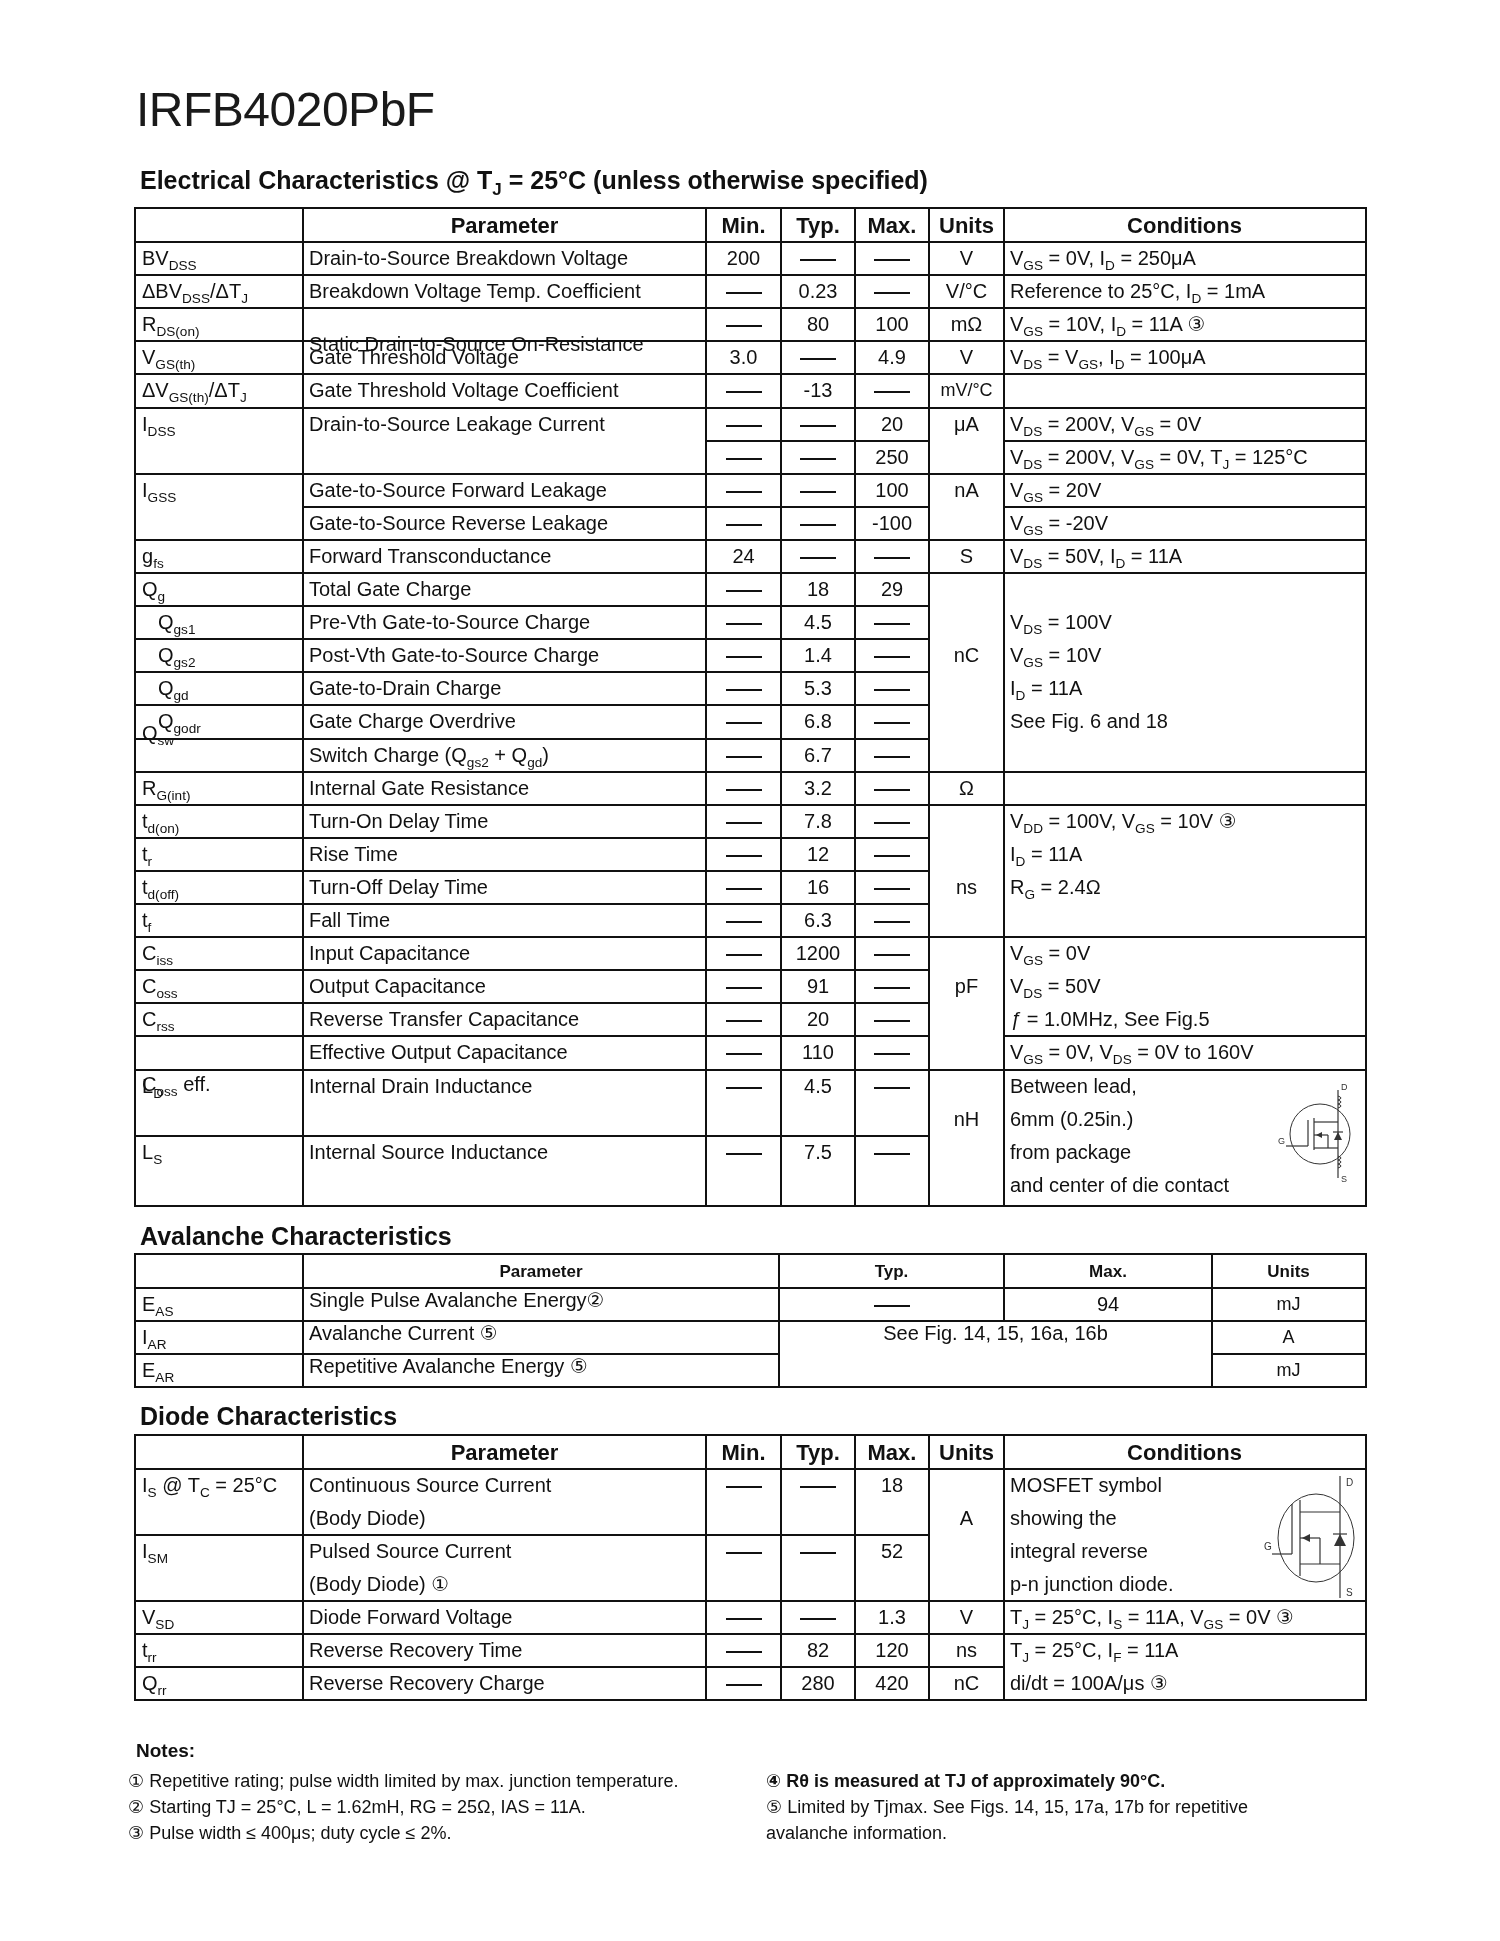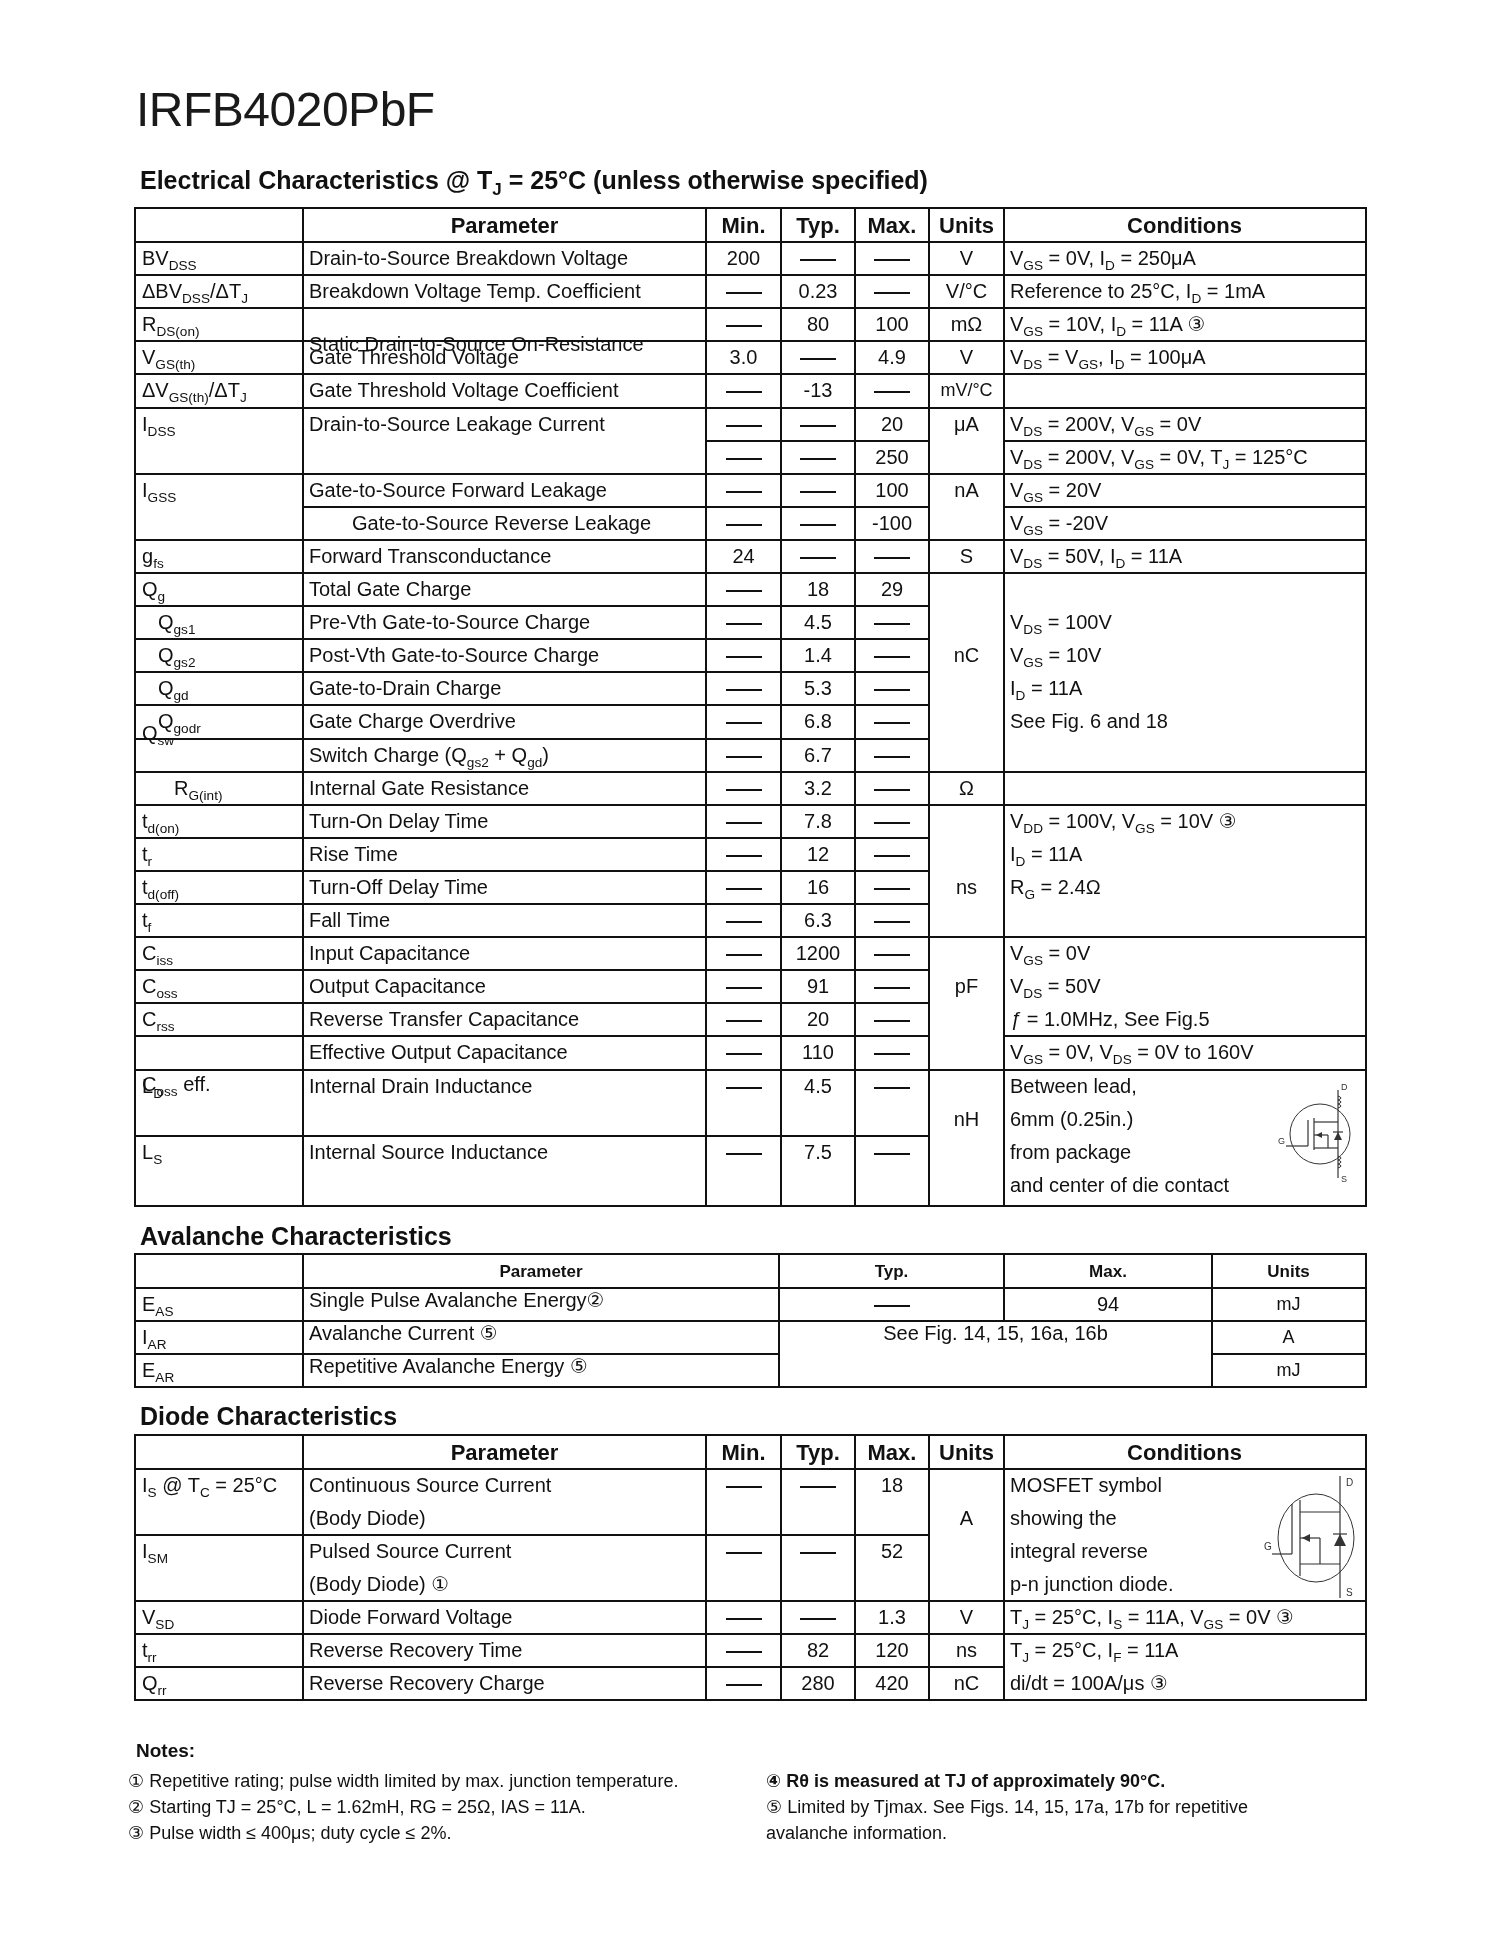--- a/index.html
+++ b/index.html
@@ -121,21 +121,21 @@
     <div class="cell c" style="left:645px; top:232px; width:74px; height:33px;"><span class="dash"></span></div>
     <div class="cell c" style="left:719px; top:232px; width:74px; height:33px;">250</div>
     <div class="cell l" style="left:868px; top:232px; width:361px; height:33px;">V<sub>DS</sub> = 200V, V<sub>GS</sub> = 0V, T<sub>J</sub> = 125°C</div>
     <div class="cell l" style="left:0px; top:265px; width:167px; height:33px;">I<sub>GSS</sub></div>
     <div class="cell l" style="left:167px; top:265px; width:403px; height:33px;">Gate-to-Source Forward Leakage</div>
     <div class="cell c" style="left:570px; top:265px; width:75px; height:33px;"><span class="dash"></span></div>
     <div class="cell c" style="left:645px; top:265px; width:74px; height:33px;"><span class="dash"></span></div>
     <div class="cell c" style="left:719px; top:265px; width:74px; height:33px;">100</div>
     <div class="cell c" style="left:793px; top:265px; width:75px; height:33px; ">nA</div>
     <div class="cell l" style="left:868px; top:265px; width:361px; height:33px;">V<sub>GS</sub> = 20V</div>
-    <div class="cell l" style="left:167px; top:298px; width:403px; height:33px;margin-left:43px;">Gate-to-Source Reverse Leakage</div>
+    <div class="cell l" style="left:167px; top:298px; width:403px; height:33px;">Gate-to-Source Reverse Leakage</div>
     <div class="cell c" style="left:570px; top:298px; width:75px; height:33px;"><span class="dash"></span></div>
     <div class="cell c" style="left:645px; top:298px; width:74px; height:33px;"><span class="dash"></span></div>
     <div class="cell c" style="left:719px; top:298px; width:74px; height:33px;">-100</div>
     <div class="cell l" style="left:868px; top:298px; width:361px; height:33px;">V<sub>GS</sub> = -20V</div>
     <div class="cell l" style="left:0px; top:331px; width:167px; height:33px;">g<sub>fs</sub></div>
     <div class="cell l" style="left:167px; top:331px; width:403px; height:33px;">Forward Transconductance</div>
     <div class="cell c" style="left:570px; top:331px; width:75px; height:33px;">24</div>
     <div class="cell c" style="left:645px; top:331px; width:74px; height:33px;"><span class="dash"></span></div>
     <div class="cell c" style="left:719px; top:331px; width:74px; height:33px;"><span class="dash"></span></div>
     <div class="cell c" style="left:793px; top:331px; width:75px; height:33px; ">S</div>
@@ -168,21 +168,21 @@
     <div class="cell l" style="left:167px; top:496px; width:403px; height:33px;">Gate Charge Overdrive</div>
     <div class="cell c" style="left:570px; top:496px; width:75px; height:33px;"><span class="dash"></span></div>
     <div class="cell c" style="left:645px; top:496px; width:74px; height:33px;">6.8</div>
     <div class="cell c" style="left:719px; top:496px; width:74px; height:33px;"><span class="dash"></span></div>
     <div class="cell l" style="left:868px; top:496px; width:361px; height:33px;">See Fig. 6 and 18</div>
     <div class="cell l" style="left:0px; top:508px; width:145px; height:33px;">Q<sub>sw</sub></div>
     <div class="cell l" style="left:167px; top:530px; width:403px; height:33px;">Switch Charge (Q<sub>gs2</sub> + Q<sub>gd</sub>)</div>
     <div class="cell c" style="left:570px; top:530px; width:75px; height:33px;"><span class="dash"></span></div>
     <div class="cell c" style="left:645px; top:530px; width:74px; height:33px;">6.7</div>
     <div class="cell c" style="left:719px; top:530px; width:74px; height:33px;"><span class="dash"></span></div>
-    <div class="cell l" style="left:0px; top:563px; width:167px; height:33px;margin-left:32px;">R<sub>G(int)</sub></div>
+    <div class="cell l" style="left:0px; top:563px; width:167px; height:33px;">R<sub>G(int)</sub></div>
     <div class="cell l" style="left:167px; top:563px; width:403px; height:33px;">Internal Gate Resistance</div>
     <div class="cell c" style="left:570px; top:563px; width:75px; height:33px;"><span class="dash"></span></div>
     <div class="cell c" style="left:645px; top:563px; width:74px; height:33px;">3.2</div>
     <div class="cell c" style="left:719px; top:563px; width:74px; height:33px;"><span class="dash"></span></div>
     <div class="cell c" style="left:793px; top:563px; width:75px; height:33px; ">Ω</div>
     <div class="cell l" style="left:0px; top:596px; width:167px; height:33px;">t<sub>d(on)</sub></div>
     <div class="cell l" style="left:167px; top:596px; width:403px; height:33px;">Turn-On Delay Time</div>
     <div class="cell c" style="left:570px; top:596px; width:75px; height:33px;"><span class="dash"></span></div>
     <div class="cell c" style="left:645px; top:596px; width:74px; height:33px;">7.8</div>
     <div class="cell c" style="left:719px; top:596px; width:74px; height:33px;"><span class="dash"></span></div>

